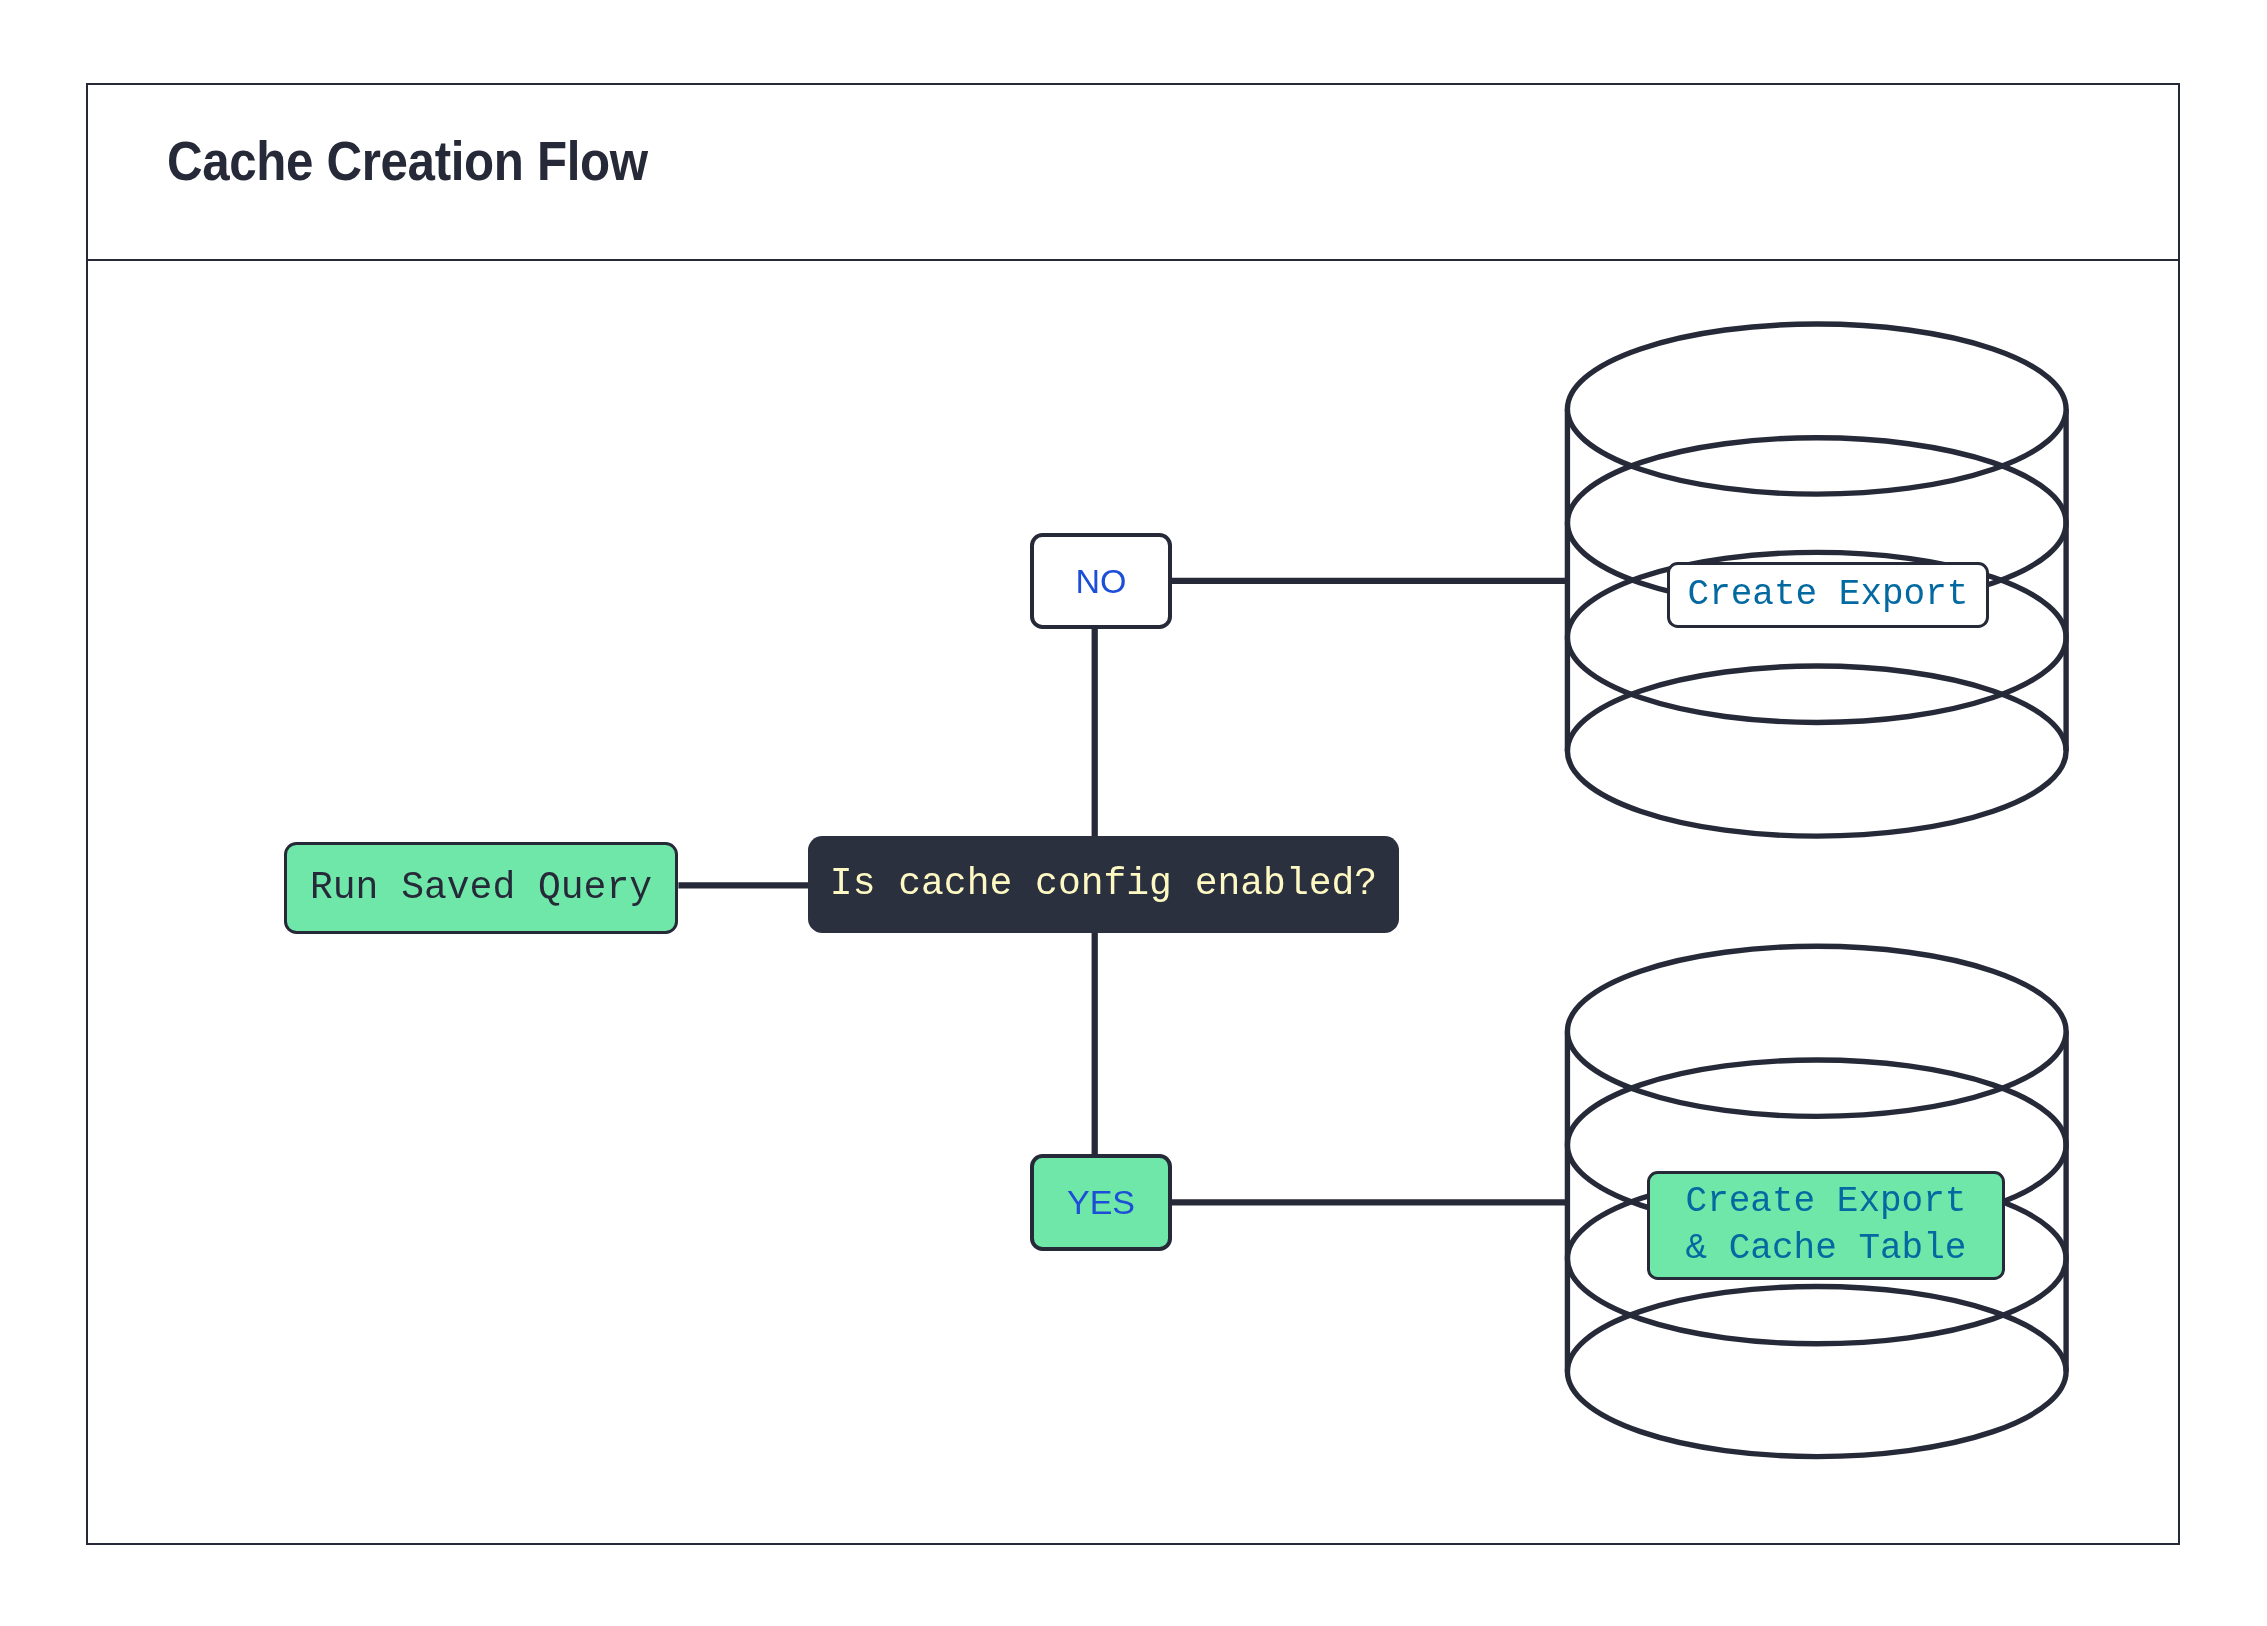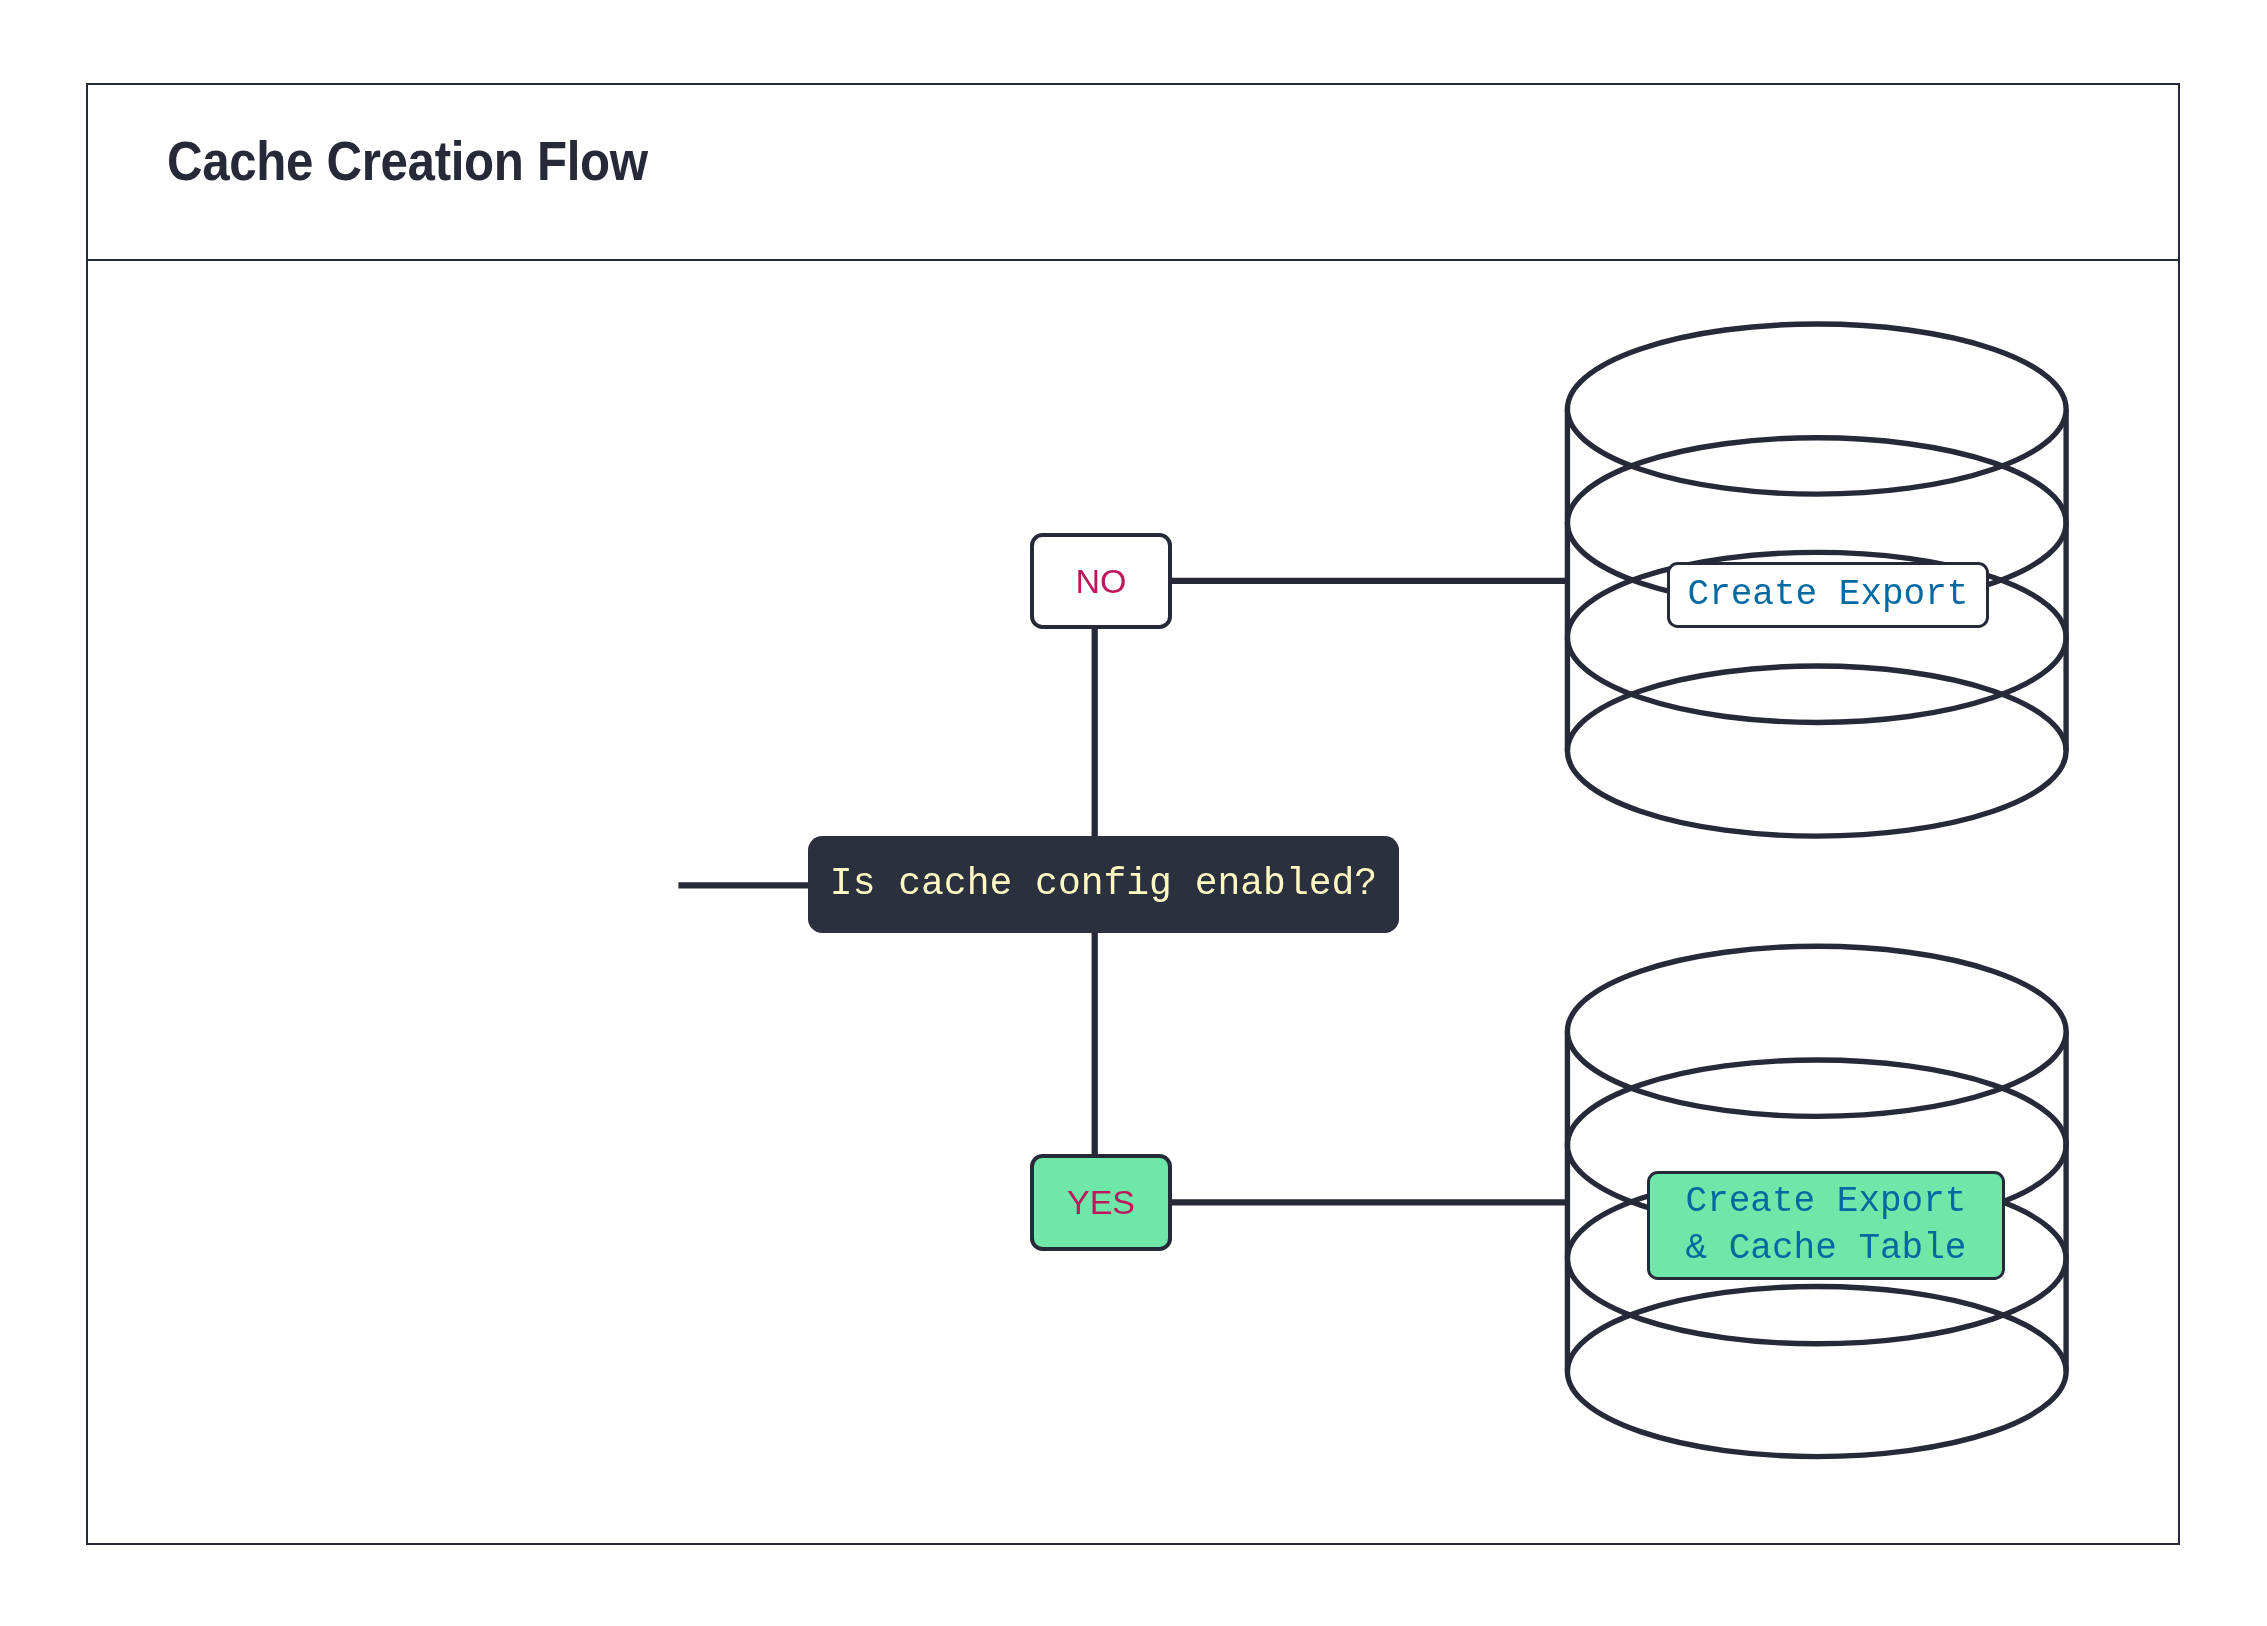--- a/index.html
+++ b/index.html
@@ -105,21 +105,21 @@
 
   
   .branch-label {
     position: absolute;
     box-sizing: border-box;
     display: flex;
     align-items: center;
     justify-content: center;
     font-family: "Liberation Sans", sans-serif;
     font-size: 34px;
-    color: #be185d;
+    color: #1d4ed8;
     border: 4.5px solid #262a38;
     border-radius: 12.5px;
   }
   #label-no {
     left: 942px; 
     top: 448px;   
     width: 142px;
     height: 96px;
     background: #ffffff;
   }
@@ -199,20 +199,21 @@
       <g>
         <line x1="1652" y1="1057" x2="1652" y2="1437" stroke="#262a38" stroke-width="6" fill="none"></line>
         <line x1="2209" y1="1057" x2="2209" y2="1437" stroke="#262a38" stroke-width="6" fill="none"></line>
         <ellipse cx="1930.5" cy="1057" rx="278.5" ry="95" fill="#ffffff" stroke="#262a38" stroke-width="6"></ellipse>
         <ellipse cx="1930.5" cy="1184" rx="278.5" ry="95" fill="none" stroke="#262a38" stroke-width="6"></ellipse>
         <ellipse cx="1930.5" cy="1311" rx="278.5" ry="95" fill="none" stroke="#262a38" stroke-width="6"></ellipse>
         <ellipse cx="1930.5" cy="1437" rx="278.5" ry="95" fill="none" stroke="#262a38" stroke-width="6"></ellipse>
       </g>
     </svg>
 
+    <div class="node node-green" id="node-run-saved-query">Run Saved Query</div>
 
     <div class="node node-dark" id="node-decision">Is cache config enabled?</div>
 
     <div class="branch-label" id="label-no">NO</div>
 
     <div class="branch-label" id="label-yes">YES</div>
 
     <div class="cyl-label" id="cyl-label-top">Create Export</div>
 
     <div class="cyl-label" id="cyl-label-bottom">Create Export

